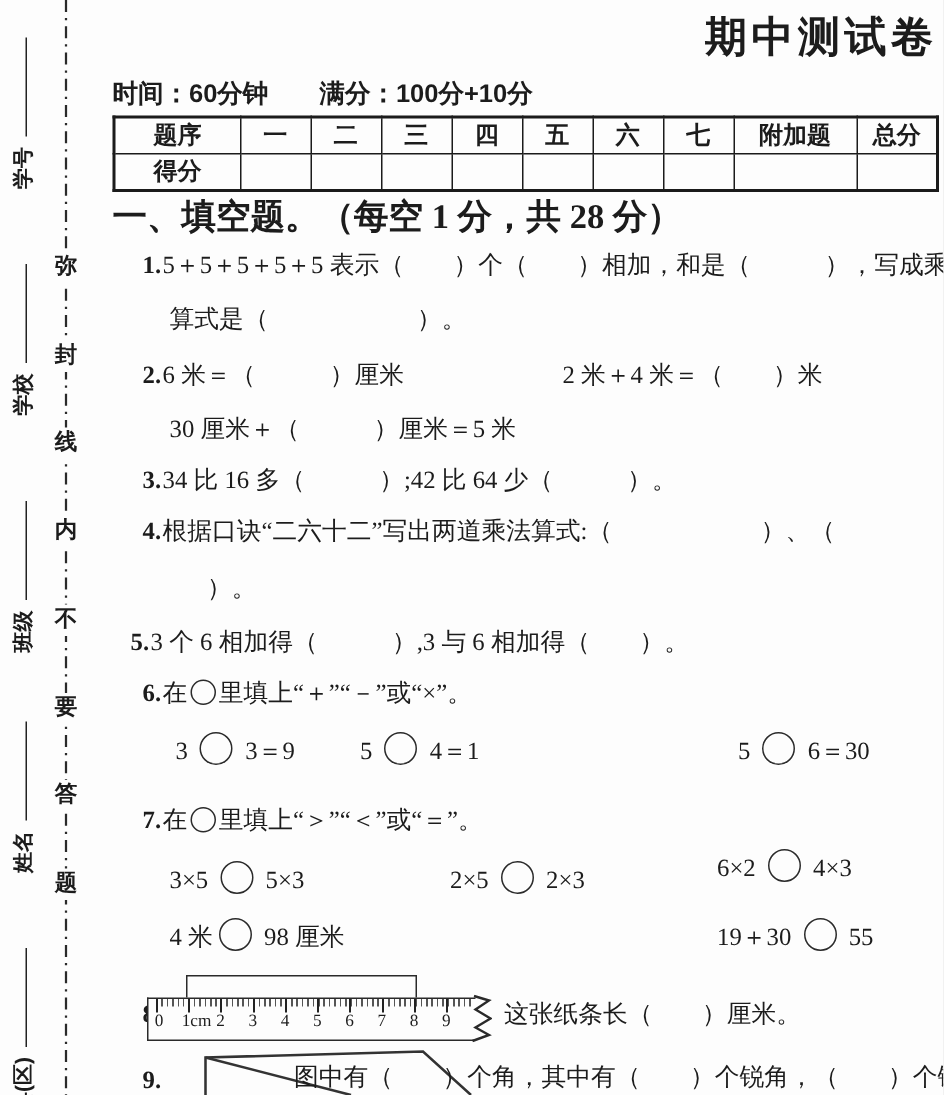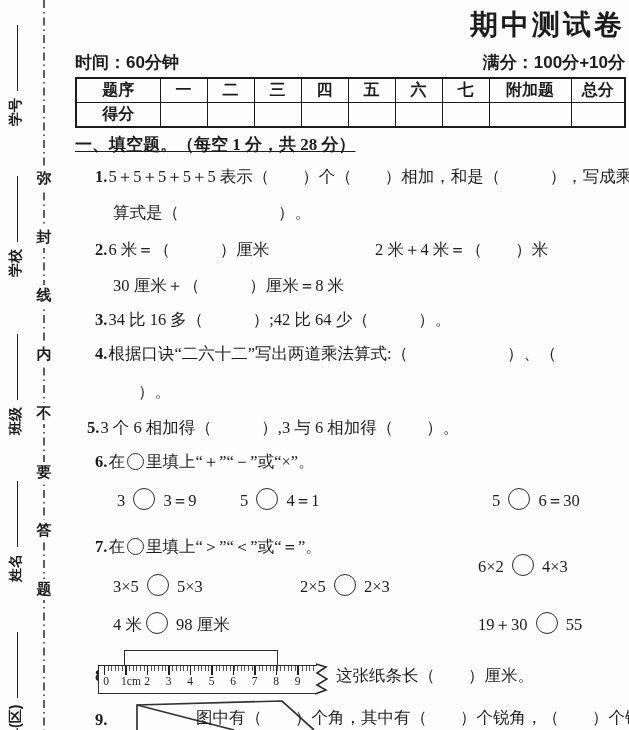--- a/index.html
+++ b/index.html
@@ -15,31 +15,31 @@
   
   .seal{position:absolute;left:35px;top:0;width:18px;height:730px;}
   .seal svg{position:absolute;left:0;top:0;}
   .seal-chars{position:absolute;left:0;top:168px;width:18px;height:432px;
               display:flex;flex-direction:column;justify-content:space-between;align-items:center;
               font-size:15px;font-weight:bold;}
   .seal-chars span{background:#fdfdfd;padding:3px 0;line-height:1;}
 
   .title{position:absolute;left:75px;top:6px;width:550px;text-align:right;
          font-family:"Liberation Sans","DejaVu Sans",sans-serif;font-size:28px;font-weight:bold;letter-spacing:3px;}
-  .meta{position:absolute;left:75px;top:51px;width:550px;display:flex;justify-content:space-between;gap:34px;
+  .meta{position:absolute;left:75px;top:51px;width:550px;display:flex;justify-content:flex-start;gap:34px;
         font-family:"Liberation Sans","DejaVu Sans",sans-serif;font-size:17px;font-weight:bold;}
 
   table.score-table{position:absolute;left:75px;top:77px;border-collapse:collapse;
         border:2px solid #1b1b1b;table-layout:fixed;
         font-family:"Liberation Sans","DejaVu Sans",sans-serif;font-size:16px;font-weight:bold;}
   table.score-table td{border:1.2px solid #1b1b1b;height:23px;text-align:center;padding:0;margin-top:25px;}
 
   .line{position:absolute;white-space:nowrap;font-size:16.5px;line-height:22px;}
   .num{font-weight:bold;margin-right:1px;}
-  .sec{font-weight:bold;font-size:17px;text-decoration:underline;}
+  .sec{font-weight:bold;font-size:23px;}
 
   .circ{display:inline-block;width:20px;height:20px;border:1.7px solid #2b2b2b;border-radius:50%;
         vertical-align:-4.5px;margin:0 4px;background:#fdfdfd;}
   .q-head .circ{width:15px;height:15px;vertical-align:-2.5px;margin:0 2px;}
 
   
   .strip{position:absolute;left:124px;top:650px;width:152px;height:16px;
          border:1.6px solid #2a2a2a;background:#fdfdfd;}
   .ruler{position:absolute;left:98px;top:665px;width:218px;height:27px;
          border:1.6px solid #2a2a2a;border-right:none;background:#fdfdfd;}
@@ -140,38 +140,38 @@
   </tbody>
     </table>
 
   <div class="line sec" style="left:75px;top:134px">一、填空题。（每空 1 分，共 28 分）</div>
 
   <div class="line" style="left:95px;top:166px"><b class="num">1.</b><span>5＋5＋5＋5＋5 表示（　　）个（　　）相加，和是（　　　），写成乘法</span></div>
   <div class="line" style="left:113px;top:202px"><span>算式是（　　　　　　）。</span></div>
 
   <div class="line" style="left:95px;top:239px"><b class="num">2.</b><span>6 米＝（　　　）厘米</span></div>
   <div class="line" style="left:375px;top:239px"><span>2 米＋4 米＝（　　）米</span></div>
-  <div class="line" style="left:113px;top:275px"><span>30 厘米＋（　　　）厘米＝8 米</span></div>
+  <div class="line" style="left:113px;top:275px"><span>30 厘米＋（　　　）厘米＝5 米</span></div>
 
   <div class="line" style="left:95px;top:309px"><b class="num">3.</b><span>34 比 16 多（　　　）;42 比 64 少（　　　）。</span></div>
 
   <div class="line" style="left:95px;top:343px"><b class="num">4.</b><span>根据口诀“二六十二”写出两道乘法算式:（　　　　　　）、（</span></div>
   <div class="line" style="left:138px;top:381px"><span>）。</span></div>
 
   <div class="line" style="left:87px;top:417px"><b class="num">5.</b><span>3 个 6 相加得（　　　）,3 与 6 相加得（　　）。</span></div>
 
   <div class="line q-head" style="left:95px;top:451px"><b class="num">6.</b><span>在<span class="circ"></span>里填上“＋”“－”或“×”。</span></div>
   <div class="line" style="left:117px;top:488px"><span>3 <span class="circ"></span> 3＝9</span></div>
   <div class="line" style="left:240px;top:488px"><span>5 <span class="circ"></span> 4＝1</span></div>
   <div class="line" style="left:492px;top:488px"><span>5 <span class="circ"></span> 6＝30</span></div>
 
   <div class="line q-head" style="left:95px;top:536px"><b class="num">7.</b><span>在<span class="circ"></span>里填上“＞”“＜”或“＝”。</span></div>
   <div class="line" style="left:113px;top:574px"><span>3×5 <span class="circ"></span> 5×3</span></div>
   <div class="line" style="left:300px;top:574px"><span>2×5 <span class="circ"></span> 2×3</span></div>
-  <div class="line" style="left:478px;top:554px"><span>6×2 <span class="circ"></span> 4×3</span></div>
+  <div class="line" style="left:478px;top:566px"><span>6×2 <span class="circ"></span> 4×3</span></div>
   <div class="line" style="left:113px;top:612px"><span>4 米<span class="circ"></span> 98 厘米</span></div>
   <div class="line" style="left:478px;top:612px"><span>19＋30 <span class="circ"></span> 55</span></div>
 
   <div class="line" style="left:95px;top:665px"><b class="num">8.</b></div>
   <div class="strip"></div>
   <div class="ruler">
     <div class="mmticks"></div>
     <div class="cmticks"></div>
     <span class="rn" style="left:7px">0</span>
     <span class="rn" style="left:32px">1cm</span>

